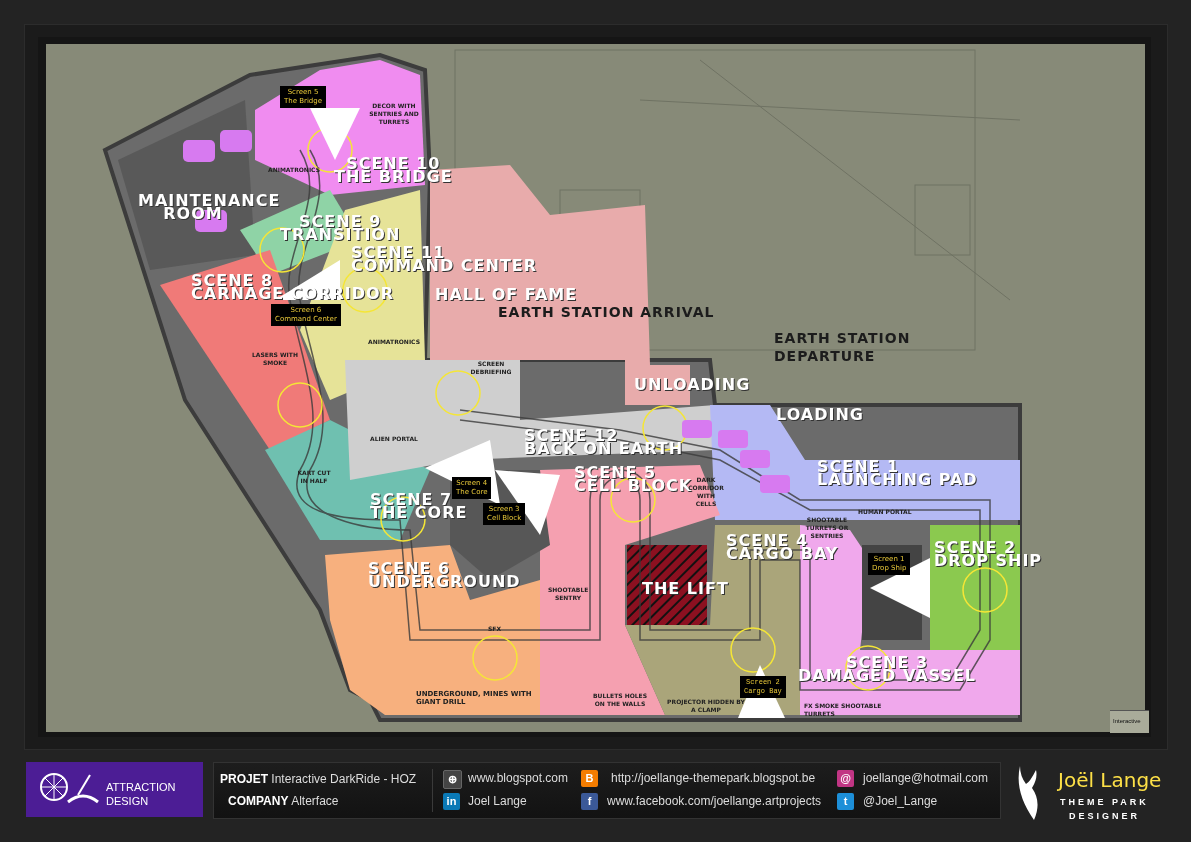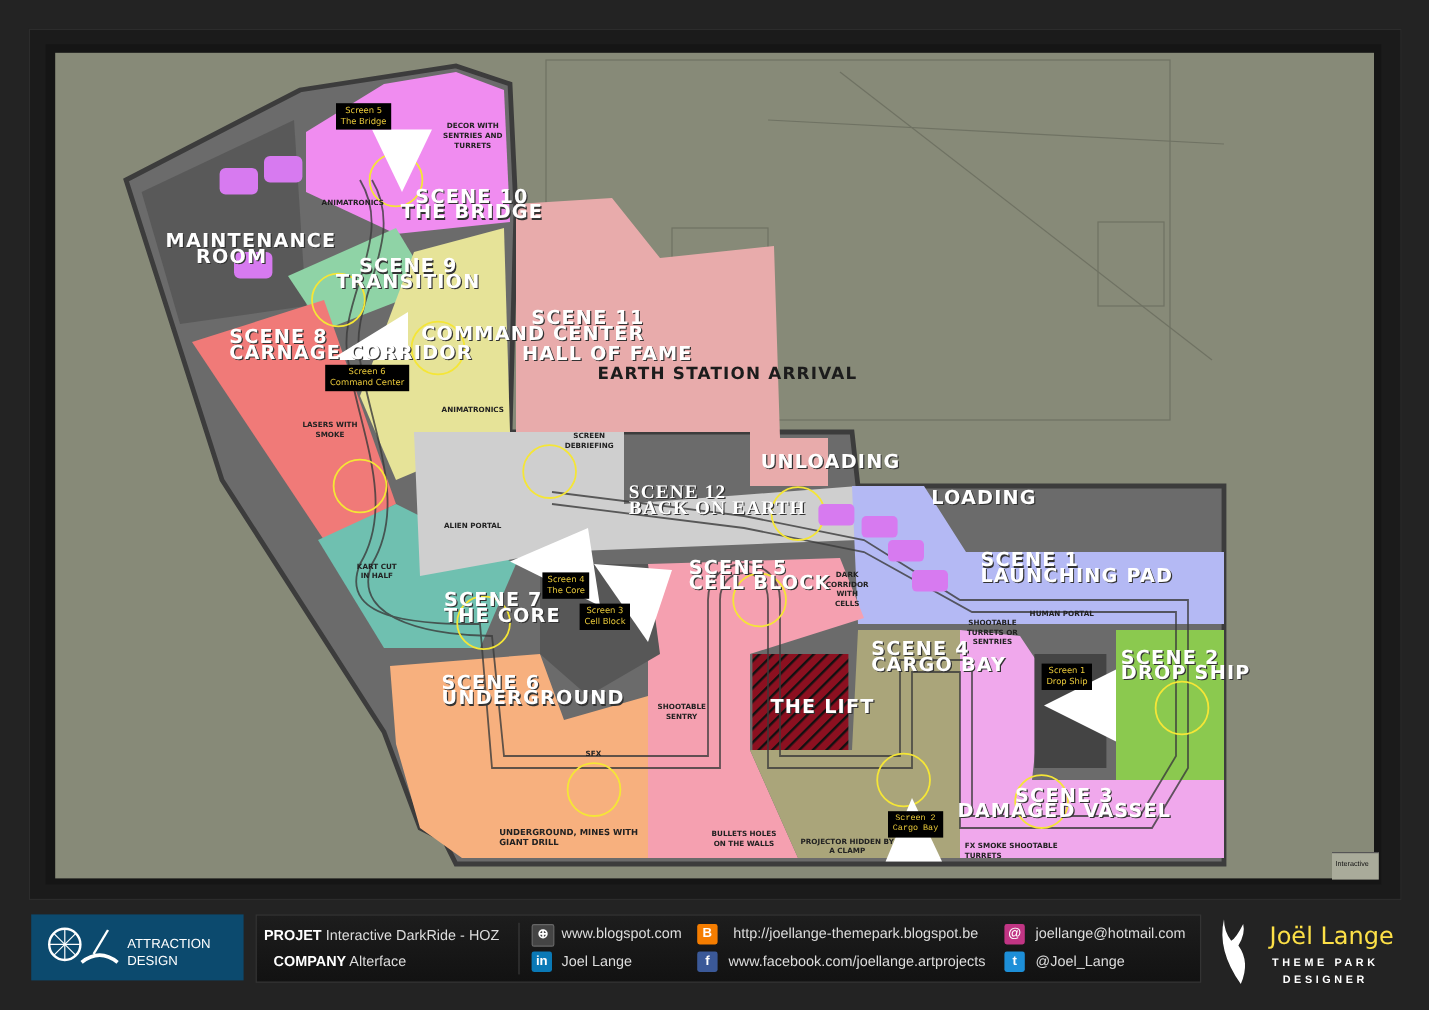--- a/index.html
+++ b/index.html
@@ -6,21 +6,21 @@
   body{width:1191px;height:842px;background:#232323;position:relative;overflow:hidden;font-family:"Liberation Sans",sans-serif;}
   .frame{position:absolute;left:24px;top:24px;width:1142px;height:724px;background:#1b1b1b;border:1px solid #2c2c2c;}
   .paper{position:absolute;left:38px;top:37px;width:1113px;height:700px;background:#151515;}
   .plan{position:absolute;left:46px;top:44px;width:1099px;height:688px;background:#878a78;}
   .plan svg{position:absolute;left:0;top:0;}
   .lbl{position:absolute;color:#fff;font-family:"DejaVu Sans",sans-serif;font-weight:bold;font-size:16px;letter-spacing:1px;line-height:13px;text-shadow:1px 1px 0 #333;white-space:nowrap;text-transform:uppercase;}
   .note{position:absolute;color:#222;font-family:"DejaVu Sans",sans-serif;font-weight:bold;font-size:6px;line-height:8px;text-align:center;white-space:nowrap;text-transform:uppercase;}
   .big{position:absolute;color:#1c1c1c;font-family:"DejaVu Sans",sans-serif;font-weight:bold;font-size:14px;letter-spacing:1px;line-height:18px;text-transform:uppercase;white-space:nowrap;}
   .scr{position:absolute;background:#000;color:#e9c93a;font-family:"DejaVu Sans",sans-serif;font-size:7px;line-height:9px;text-align:center;padding:2px 4px;white-space:nowrap;}
   .titleblock{position:absolute;left:1110px;top:710px;width:36px;height:22px;background:#a9ab9a;border-top:1px solid #555;font-size:6px;color:#111;overflow:hidden;padding-left:3px;line-height:20px;}
-  .footer-logo{position:absolute;left:26px;top:762px;width:177px;height:55px;background:#0c4a6e;}
+  .footer-logo{position:absolute;left:26px;top:762px;width:177px;height:55px;background:#4c1d95;}
   .footer-logo .t{position:absolute;left:80px;top:18px;color:#fff;font-size:11px;line-height:14px;}
   .info{position:absolute;left:213px;top:762px;width:786px;height:55px;background:linear-gradient(#1d1d1d,#121212);border:1px solid #333;}
   .info .row{position:absolute;font-size:12px;color:#ddd;white-space:nowrap;}
   .info b{color:#fff;font-weight:bold;}
   .ico{position:absolute;width:17px;height:17px;border-radius:2px;color:#fff;font-size:11px;font-weight:bold;text-align:center;line-height:17px;}
   .brand{position:absolute;left:1008px;top:762px;width:170px;height:60px;}
   .brand .name{position:absolute;left:50px;top:6px;color:#fde047;font-size:20px;font-family:"DejaVu Sans",sans-serif;}
   .brand .sub{position:absolute;left:52px;top:33px;color:#fff;font-size:9px;font-weight:bold;letter-spacing:3px;text-align:center;line-height:14px;}
 </style>
 </head>
@@ -116,20 +116,21 @@
       <polygon points="310,108 360,108 335,160"></polygon>
       <polygon points="275,300 340,260 340,300"></polygon>
       <polygon points="425,468 490,440 500,505"></polygon>
       <polygon points="495,470 560,475 540,535"></polygon>
       <polygon points="870,588 930,558 930,618"></polygon>
       <polygon points="738,718 785,718 760,665"></polygon>
     </g>
   </svg>
 
   <div class="big" style="left:452px;top:259px;"><span>Earth Station Arrival</span></div>
+  <div class="big" style="left:728px;top:285px;width:140px;white-space:normal;"><span>Earth Station Departure</span></div>
   <div class="lbl" style="left:389px;top:244px;text-align:right;">Hall of Fame</div>
   <div class="lbl" style="left:92px;top:150px;width:110px;white-space:normal;text-align:center;">Maintenance Room</div>
   <div class="lbl" style="left:588px;top:334px;">Unloading</div>
   <div class="lbl" style="left:730px;top:364px;">Loading</div>
   <div class="lbl" style="left:596px;top:538px;">The Lift</div>
 
   <div class="lbl" style="left:771px;top:416px;">
       <div>Scene 1</div>
       <div>Launching Pad</div>
     </div>
@@ -162,25 +163,25 @@
       <div>Carnage Corridor</div>
     </div>
   <div class="lbl" style="left:234px;top:171px;text-align:center;">
       <div>Scene 9</div>
       <div>Transition</div>
     </div>
   <div class="lbl" style="left:288px;top:113px;text-align:center;">
       <div>Scene 10</div>
       <div>The Bridge</div>
     </div>
-  <div class="lbl" style="left:305px;top:214px;text-align:right;">
+  <div class="lbl" style="left:305px;top:202px;">
       <div>Scene 11</div>
       <div>Command Center</div>
     </div>
-  <div class="lbl" style="left:478px;top:360px;font-family:Liberation Serif, serif;">
+  <div class="lbl" style="left:478px;top:385px;">
       <div>Scene 12</div>
       <div>Back on Earth</div>
     </div>
 
   <div class="scr" style="left:822px;top:509px;">
       <div>Screen 1</div>
       <div>Drop Ship</div>
     </div>
   <div class="scr" style="left:694px;top:632px;font-family:Liberation Mono, monospace;">
       <div>Screen 2</div>

